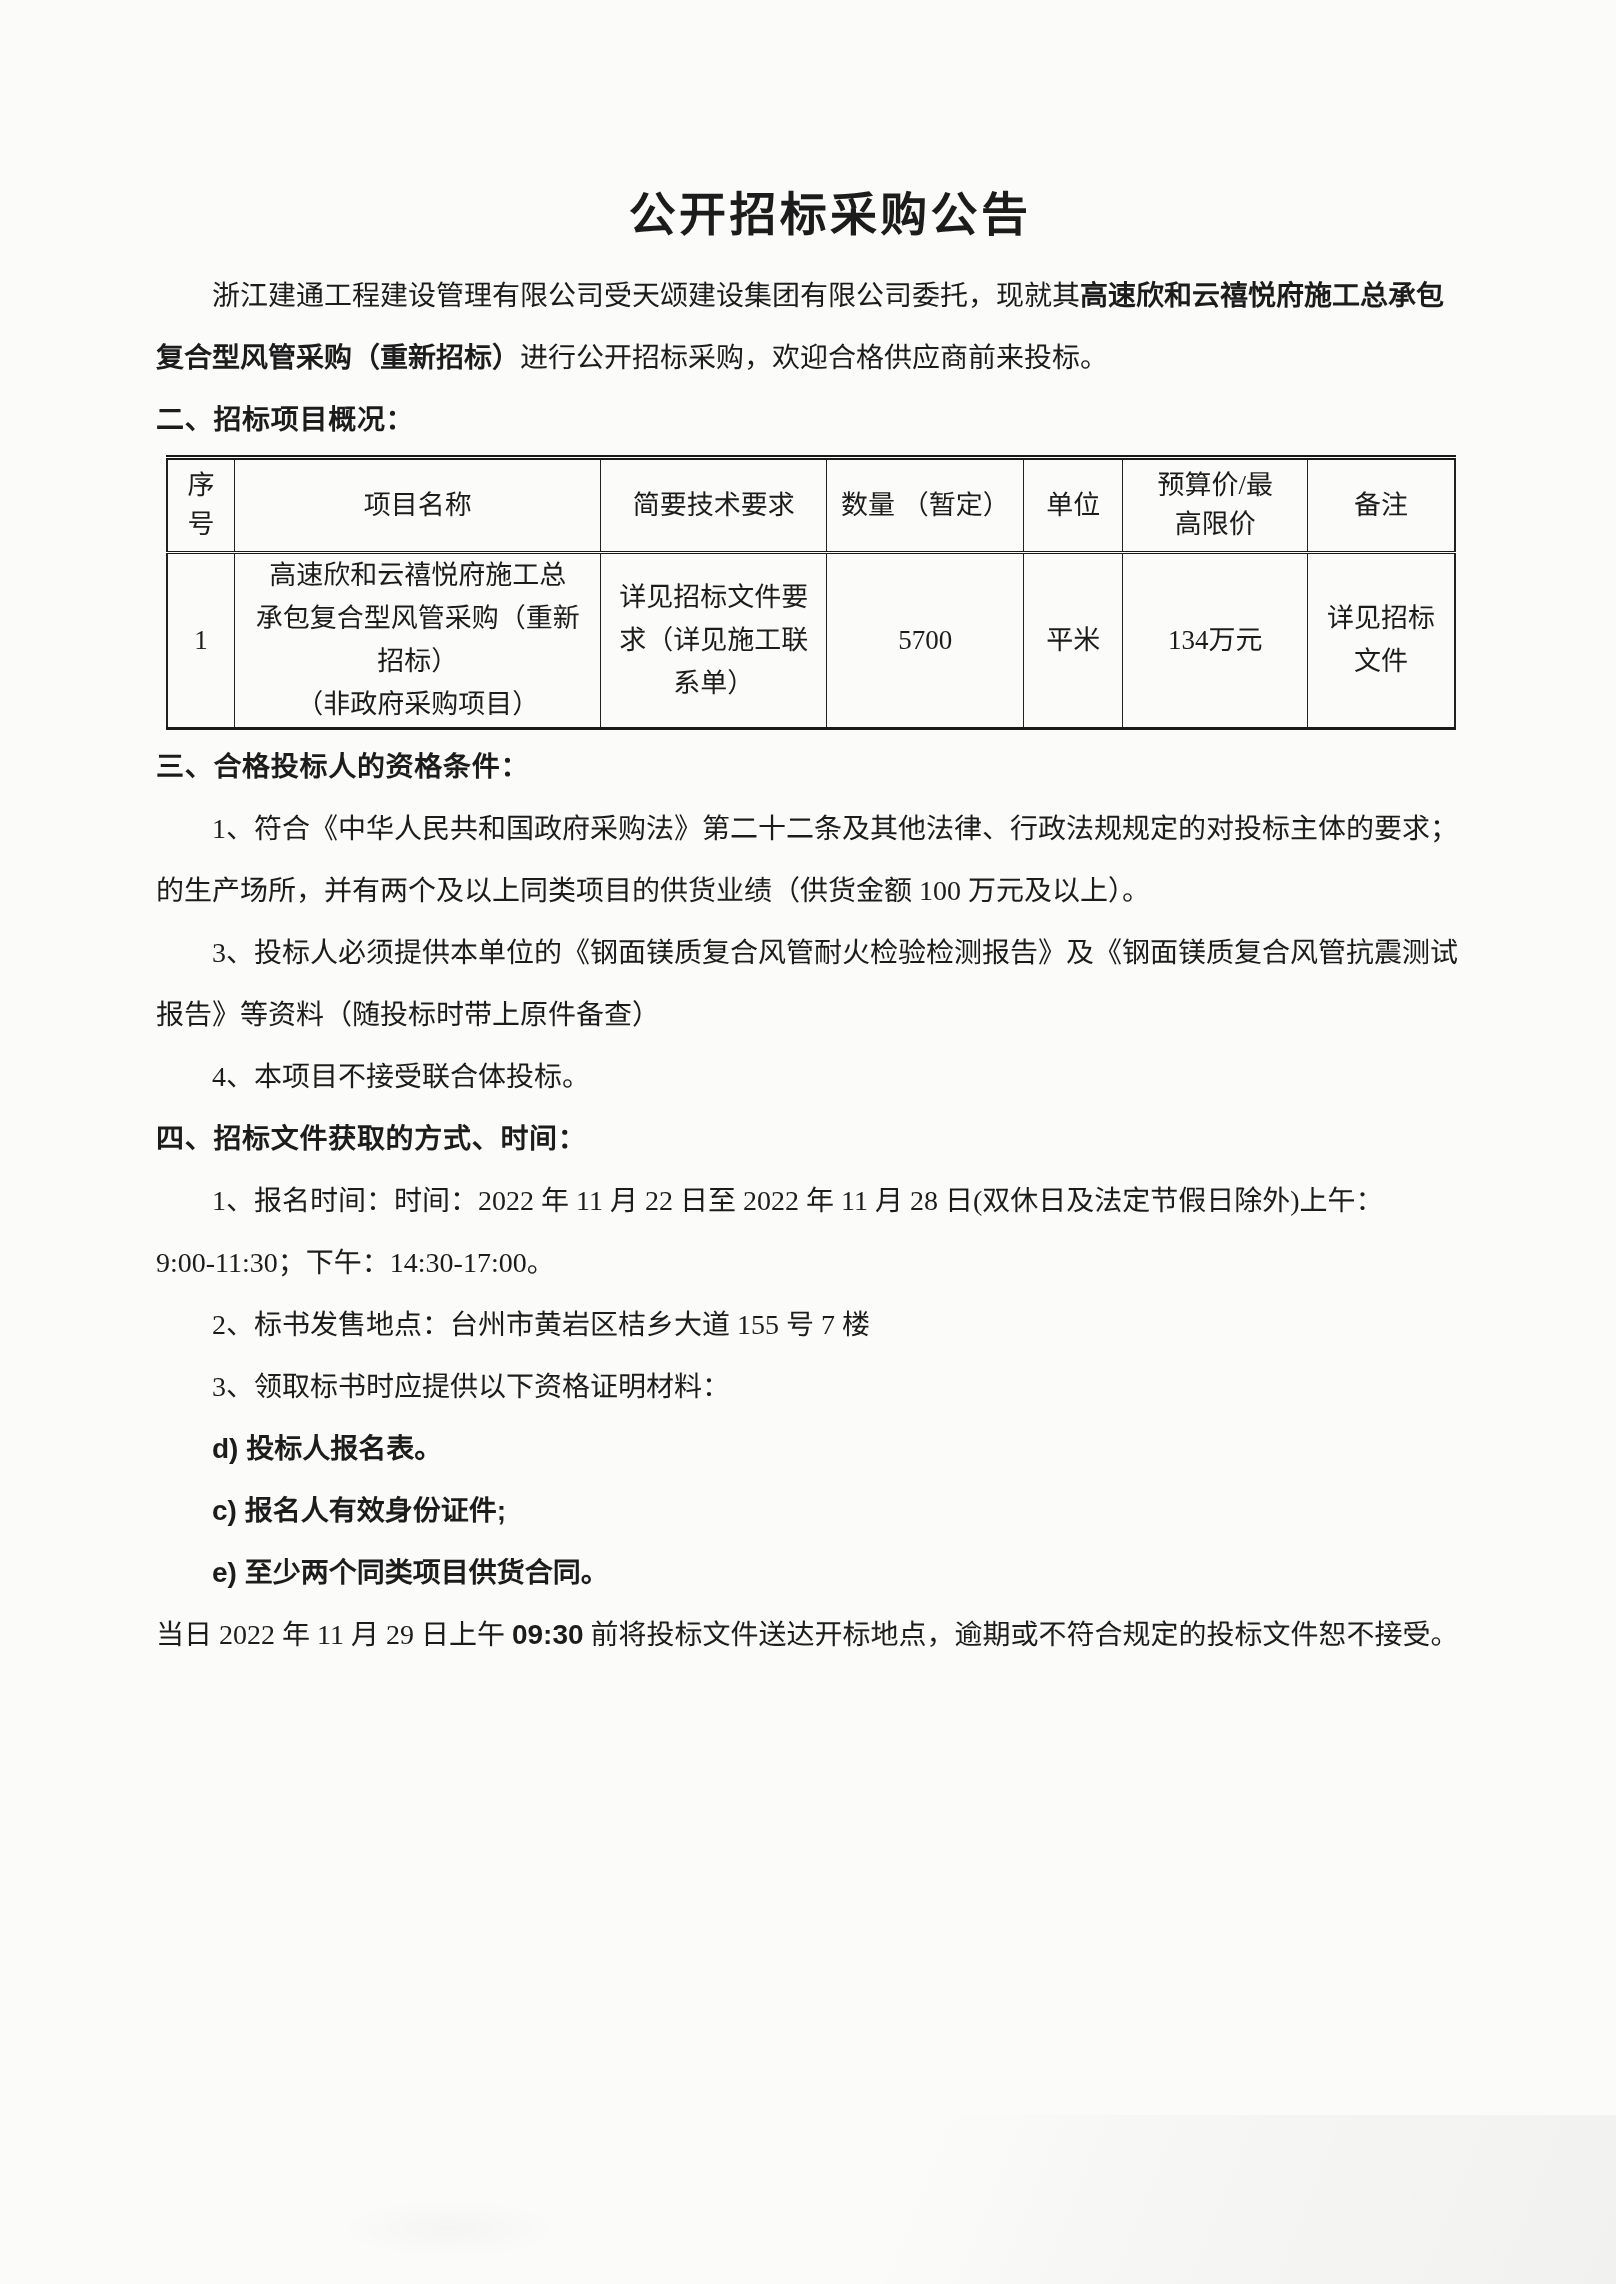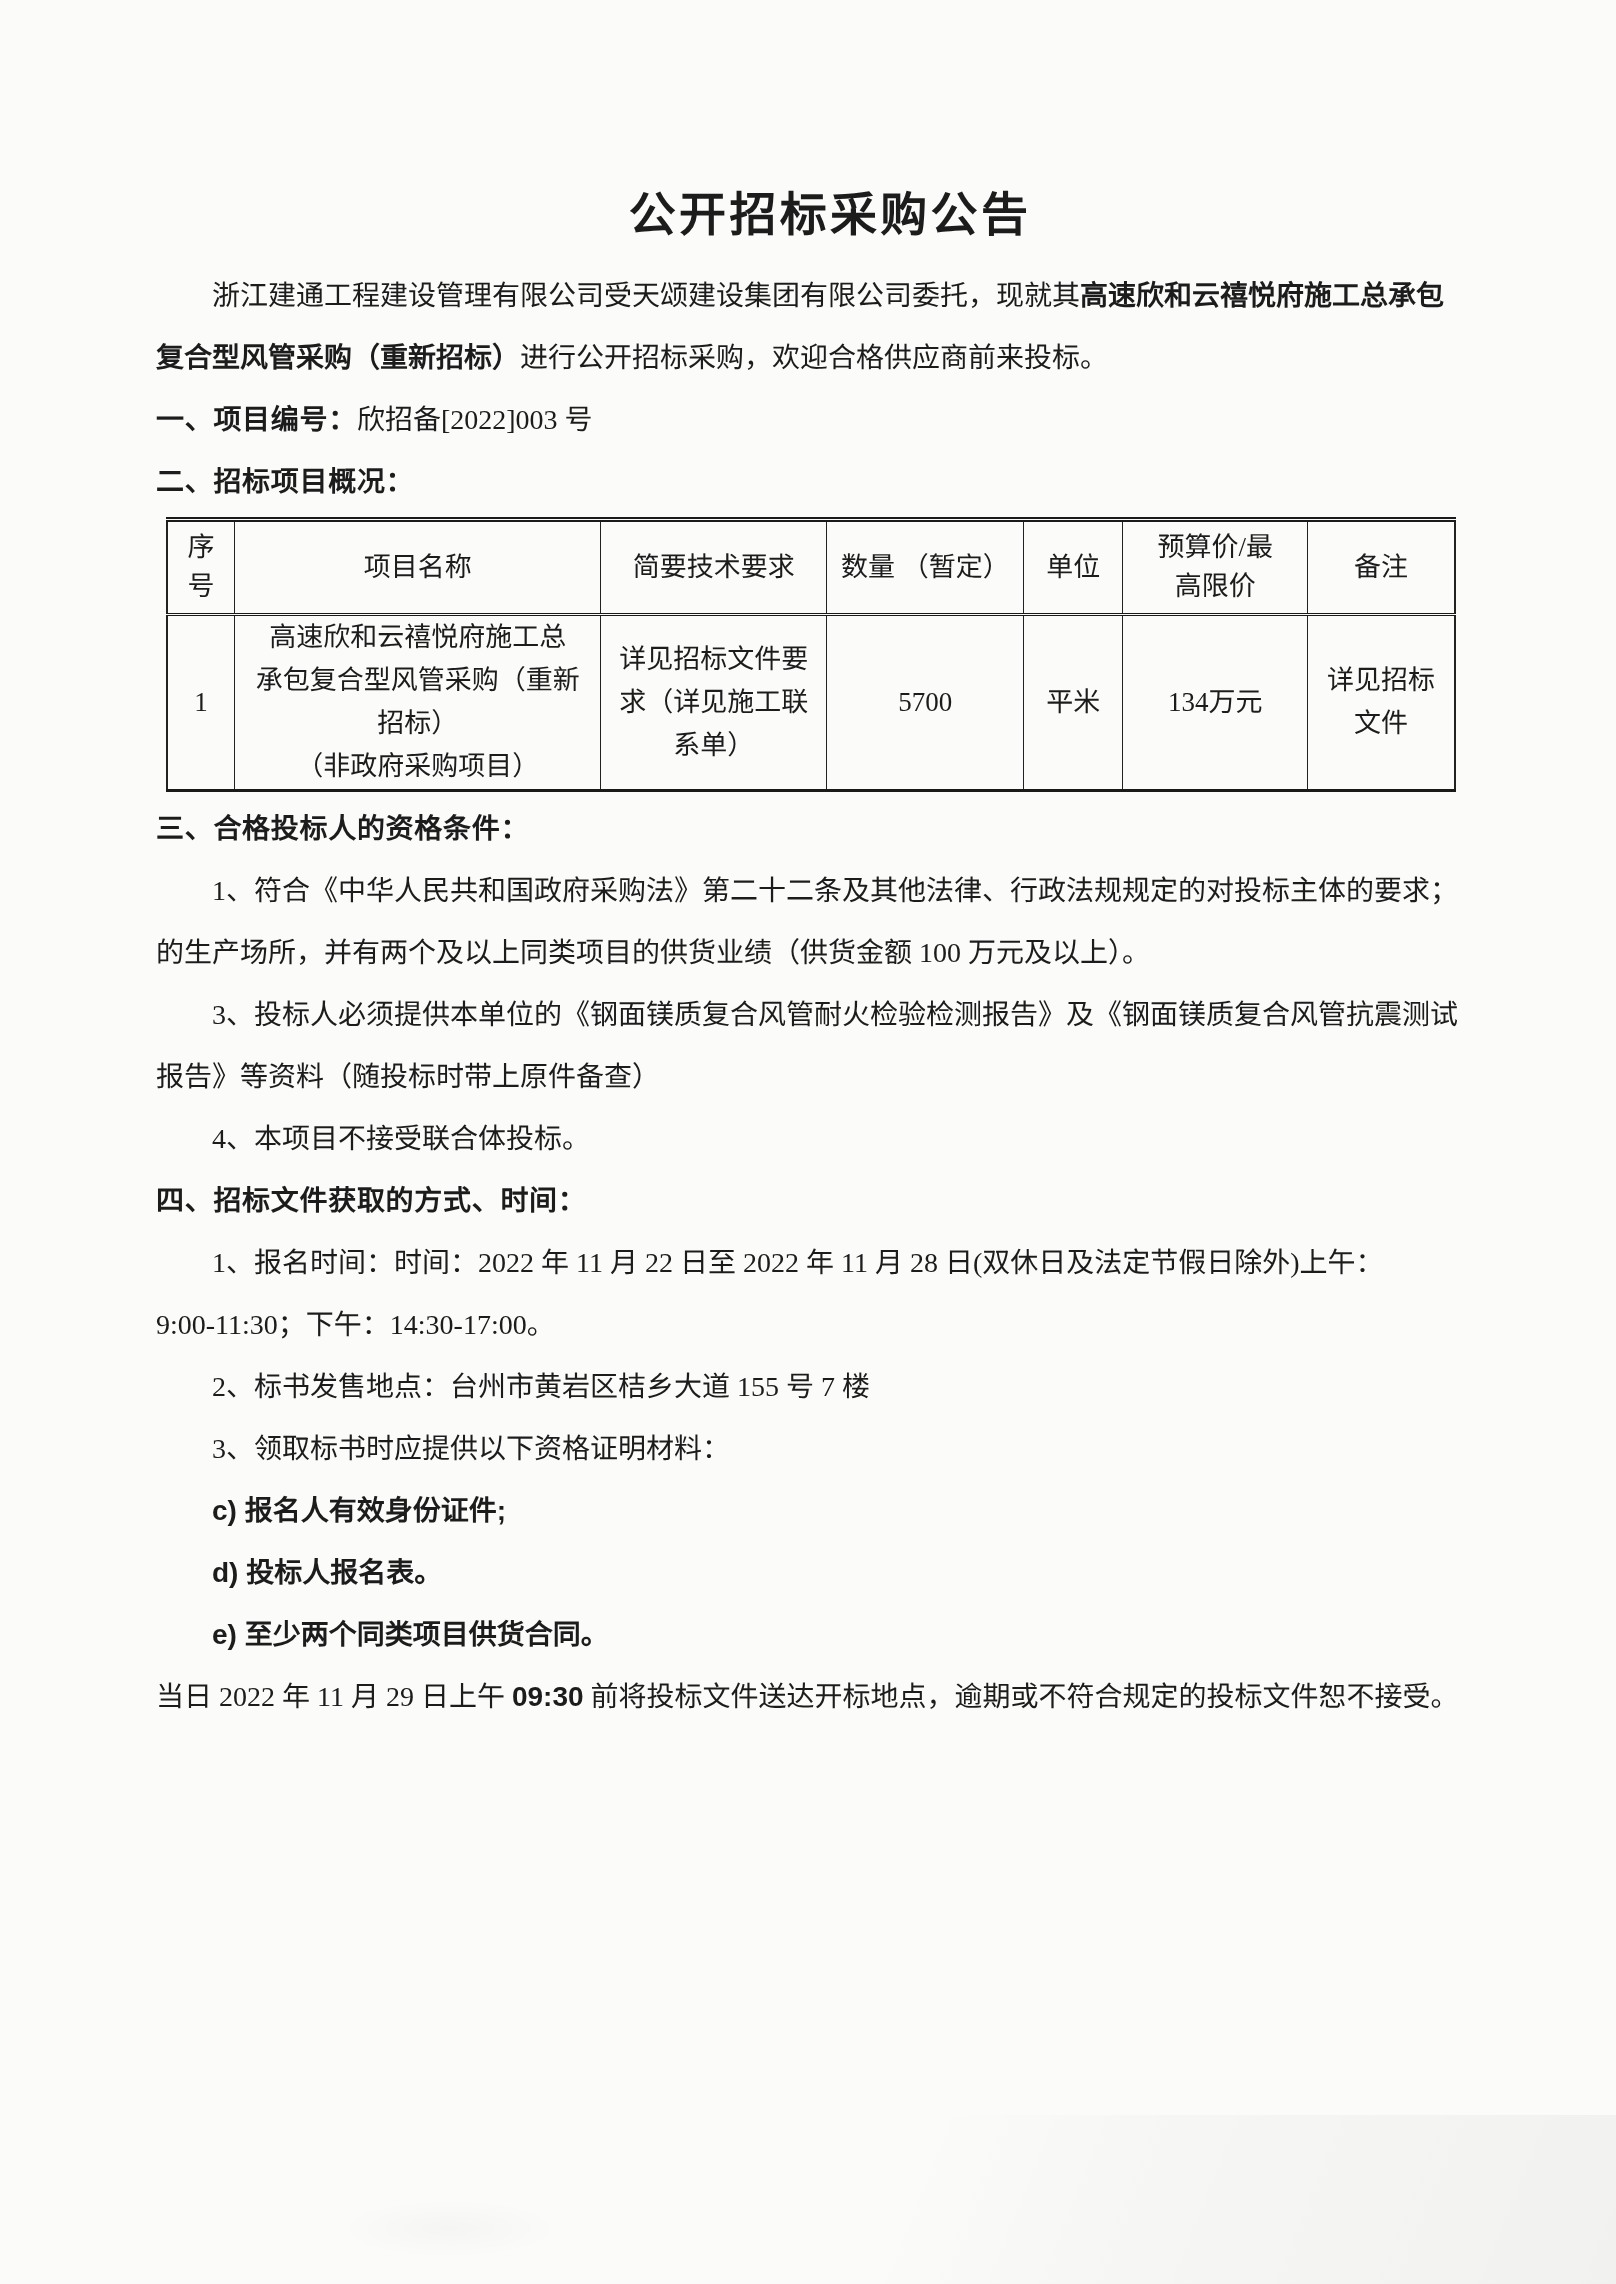--- a/index.html
+++ b/index.html
@@ -65,21 +65,20 @@
 <body>
 
 <div class="page">
 
   <div class="title">公开招标采购公告</div>
 
   <p class="ln indent intro-top"><span>浙江建通工程建设管理有限公司受天颂建设集团有限公司委托，现就其</span><span class="b">高速欣和云禧悦府施工总承包</span></p>
 
   <p class="ln"><span class="b">复合型风管采购（重新招标）</span><span>进行公开招标采购，欢迎合格供应商前来投标。</span></p>
 
-  <p class="ln"><span class="hd">一、项目编号：</span><span>欣招备[2022]003 号</span></p>
 
   <p class="ln hd">二、招标项目概况：</p>
 
   <table>
     <colgroup>
       <col style="width:68px">
       <col style="width:366px">
       <col style="width:226px">
       <col style="width:197px">
       <col style="width:99px">
@@ -123,22 +122,22 @@
   <p class="ln">的生产场所，并有两个及以上同类项目的供货业绩（供货金额 100 万元及以上）。</p>
   <p class="ln indent">3、投标人必须提供本单位的《钢面镁质复合风管耐火检验检测报告》及《钢面镁质复合风管抗震测试</p>
   <p class="ln">报告》等资料（随投标时带上原件备查）</p>
   <p class="ln indent">4、本项目不接受联合体投标。</p>
 
   <p class="ln hd">四、招标文件获取的方式、时间：</p>
   <p class="ln indent">1、报名时间：时间：2022 年 11 月 22  日至 2022 年 11 月 28 日(双休日及法定节假日除外)上午：</p>
   <p class="ln">9:00-11:30；下午：14:30-17:00。</p>
   <p class="ln indent">2、标书发售地点：台州市黄岩区桔乡大道 155 号 7 楼</p>
   <p class="ln indent">3、领取标书时应提供以下资格证明材料：</p>
+  <p class="ln indent b">d) 投标人报名表。</p>
   <p class="ln indent b">c) 报名人有效身份证件;</p>
-  <p class="ln indent b">d) 投标人报名表。</p>
   <p class="ln indent b">e) 至少两个同类项目供货合同。</p>
 
   <p class="ln"><span>当日 2022 年 11 月 29 日上午 </span><span class="b">09:30</span><span> 前将投标文件送达开标地点，逾期或不符合规定的投标文件恕不接受。</span></p>
 
 
 </div>
 
 <div class="scan-smudge"></div>
 <div class="scan-shadow"></div>
 

